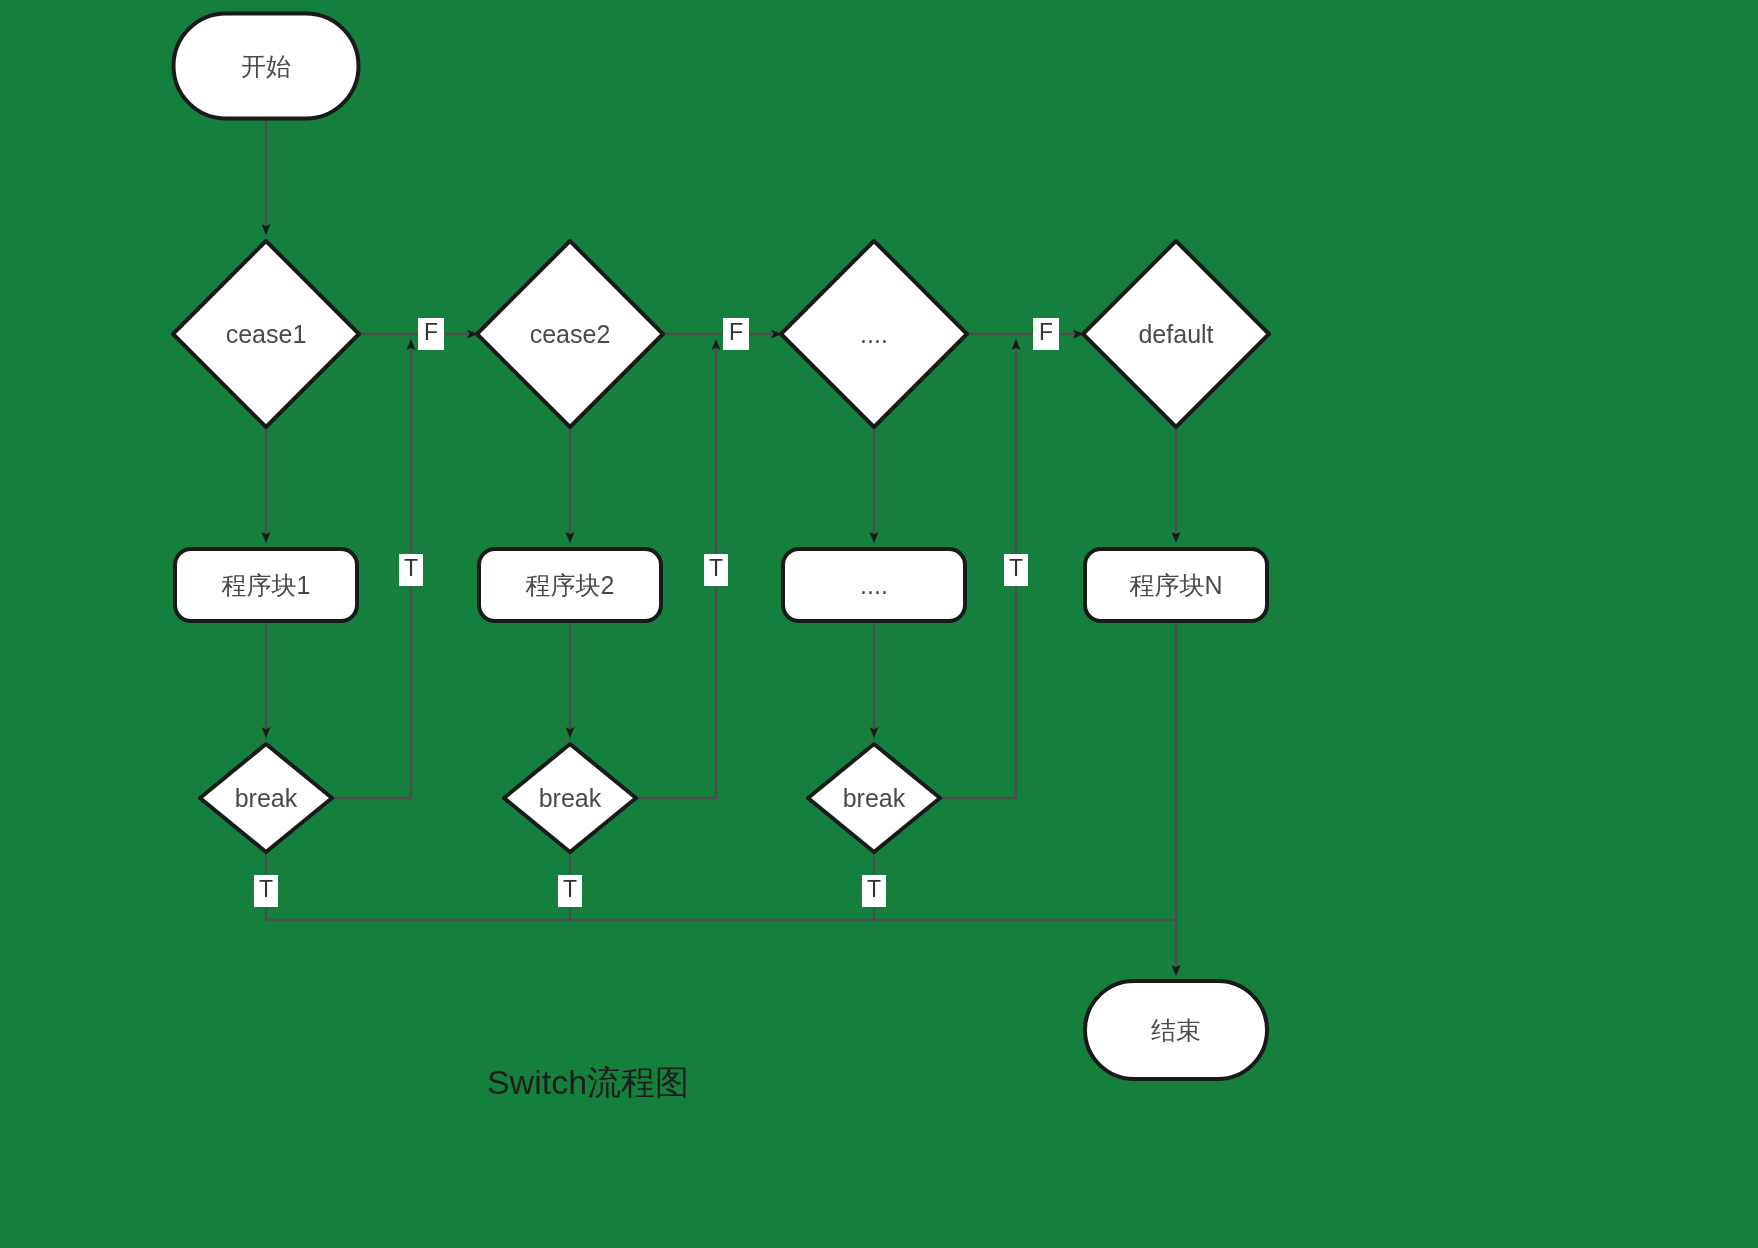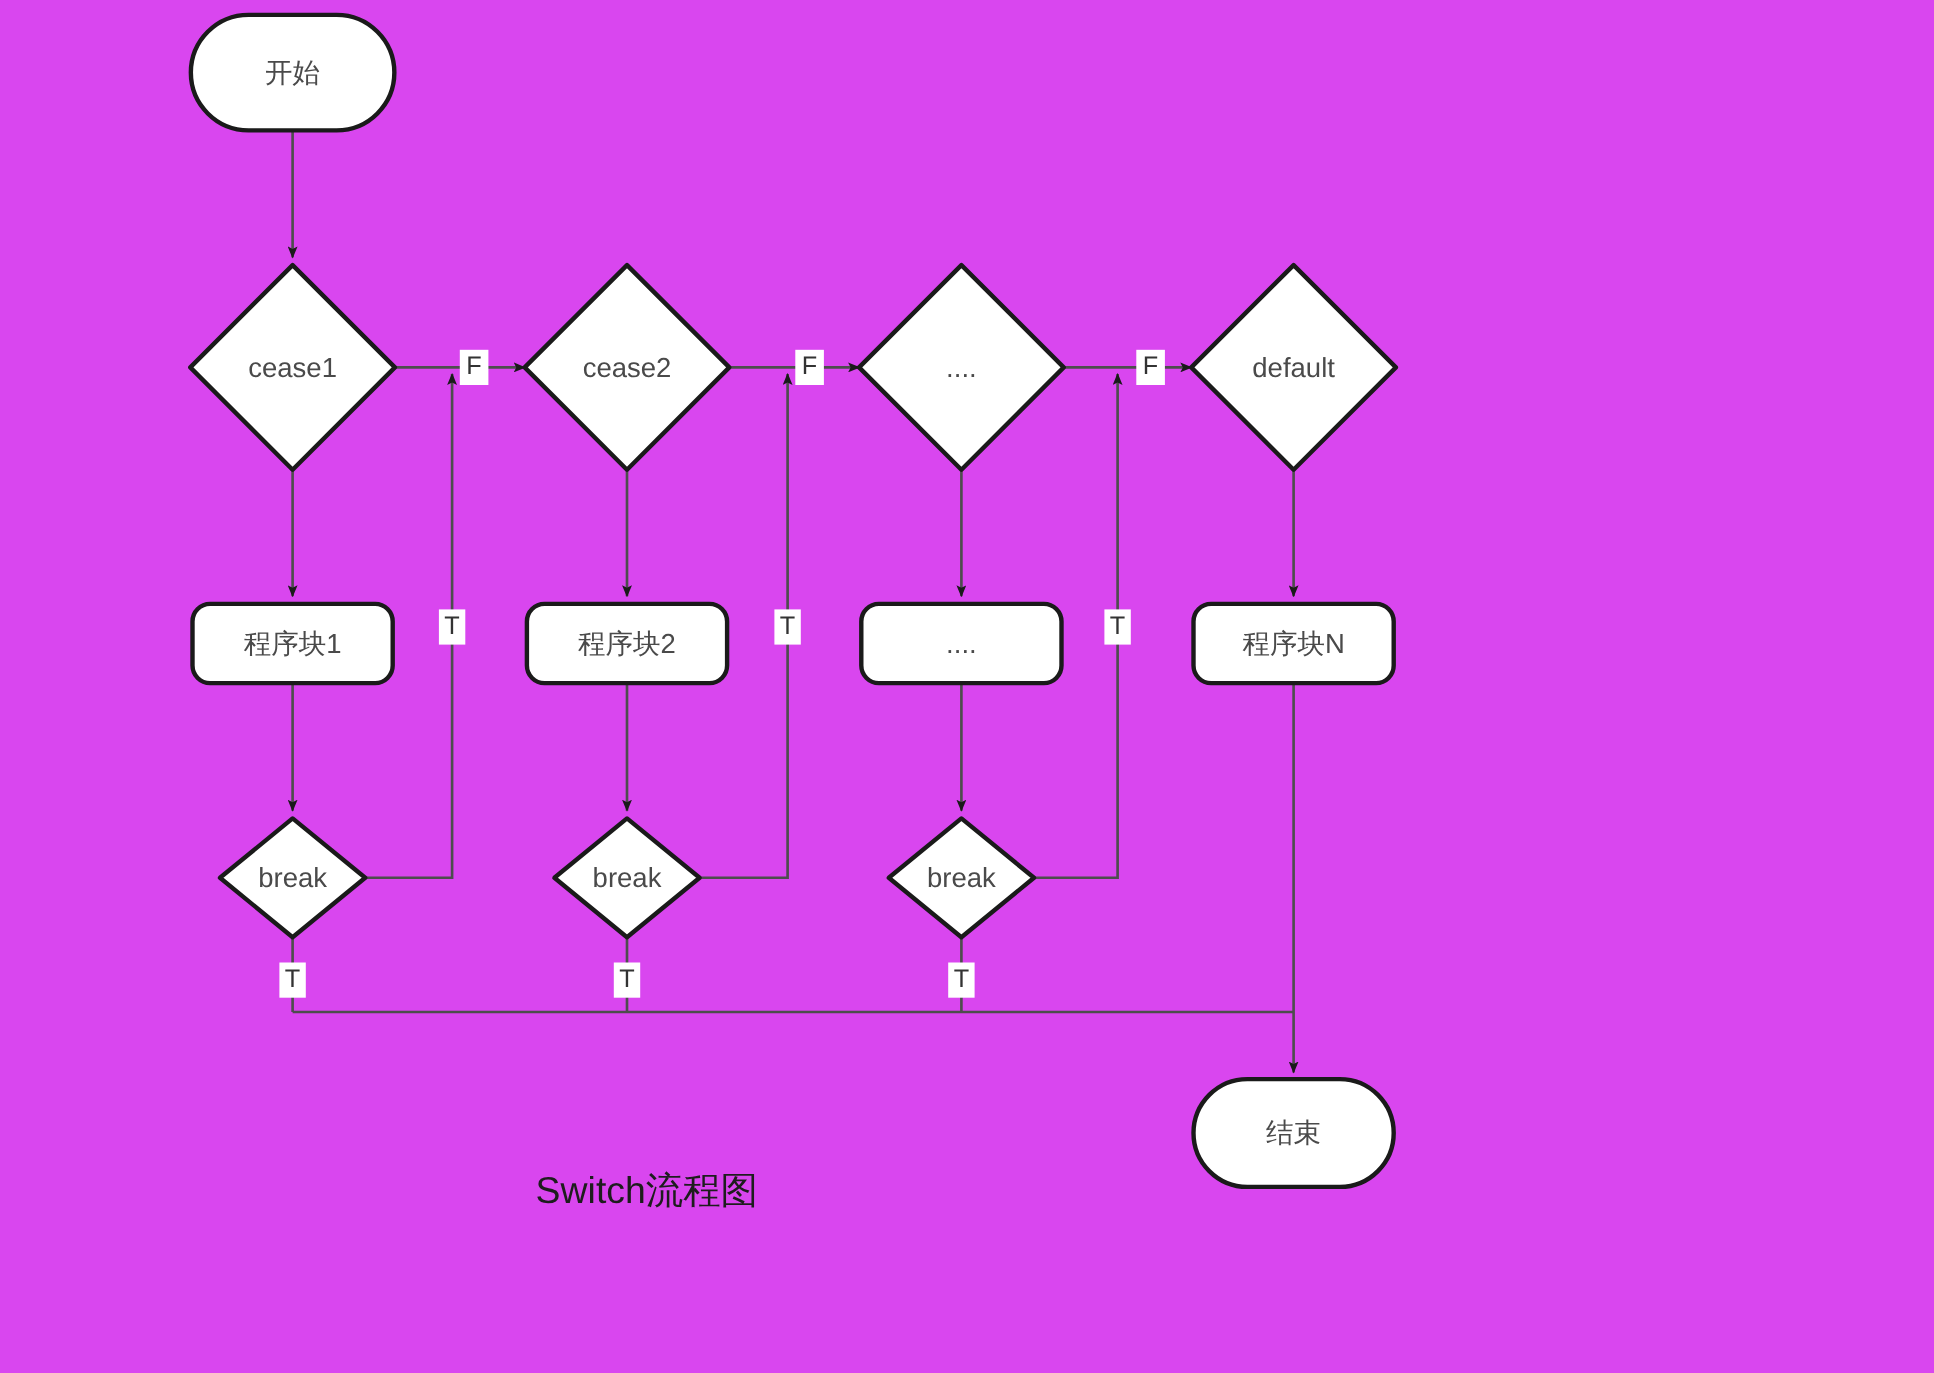--- a/index.html
+++ b/index.html
@@ -10,21 +10,21 @@
   body {
     width: 1758px;
     height: 1248px;
     font-family: "Liberation Sans", sans-serif;
     overflow: hidden;
   }
   #canvas {
     position: relative;
     width: 1758px;
     height: 1248px;
-    background: #d946ef;
+    background: #15803d;
   }
   svg.flow {
     position: absolute;
     left: 0;
     top: 0;
     width: 1758px;
     height: 1248px;
     display: block;
   }
   .node-shape {

